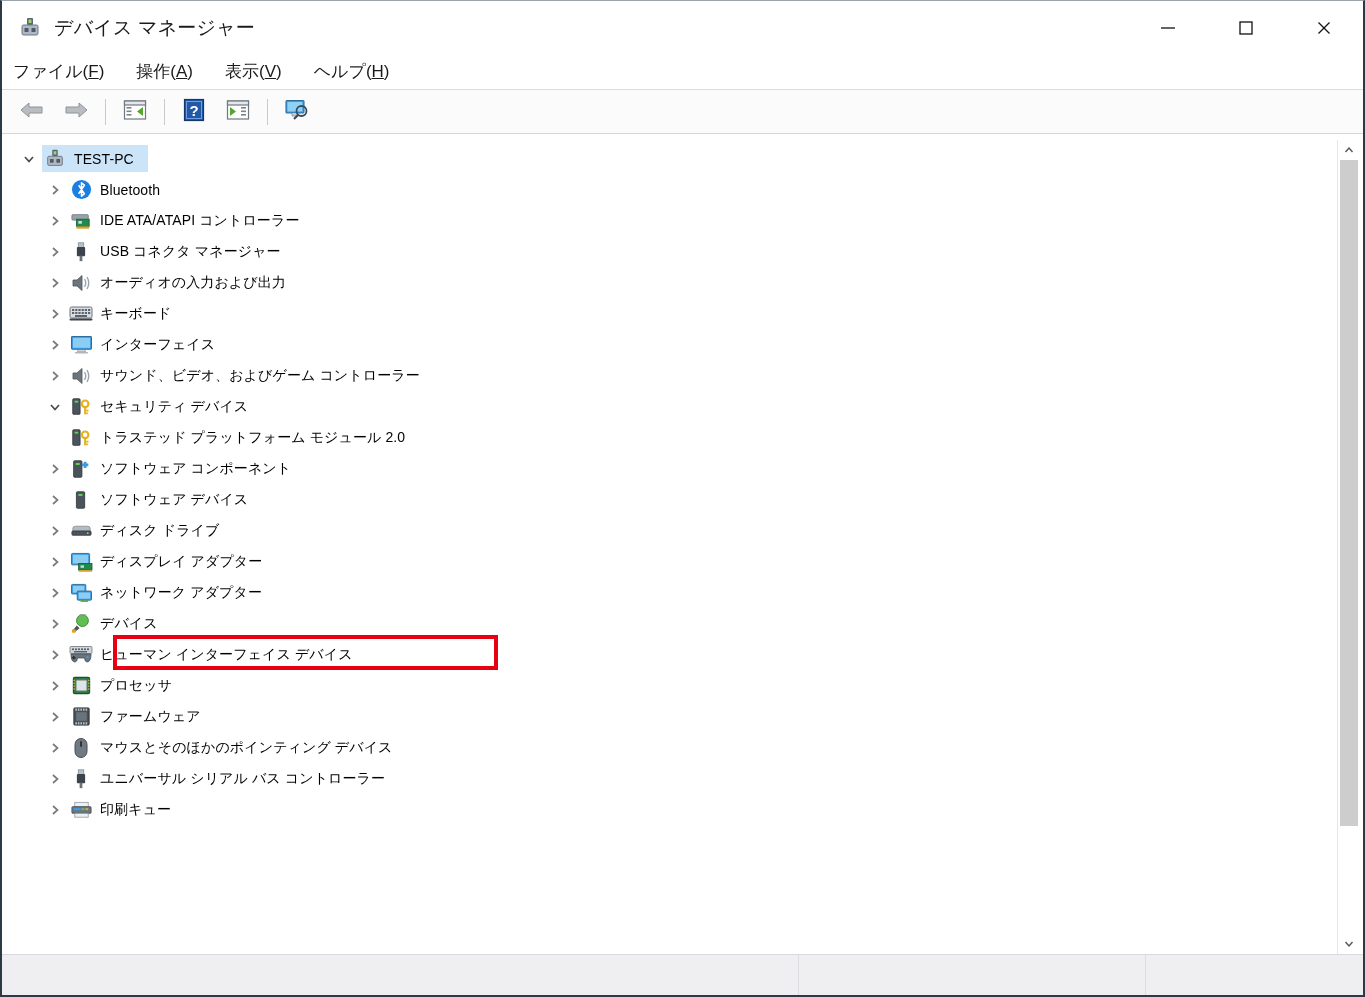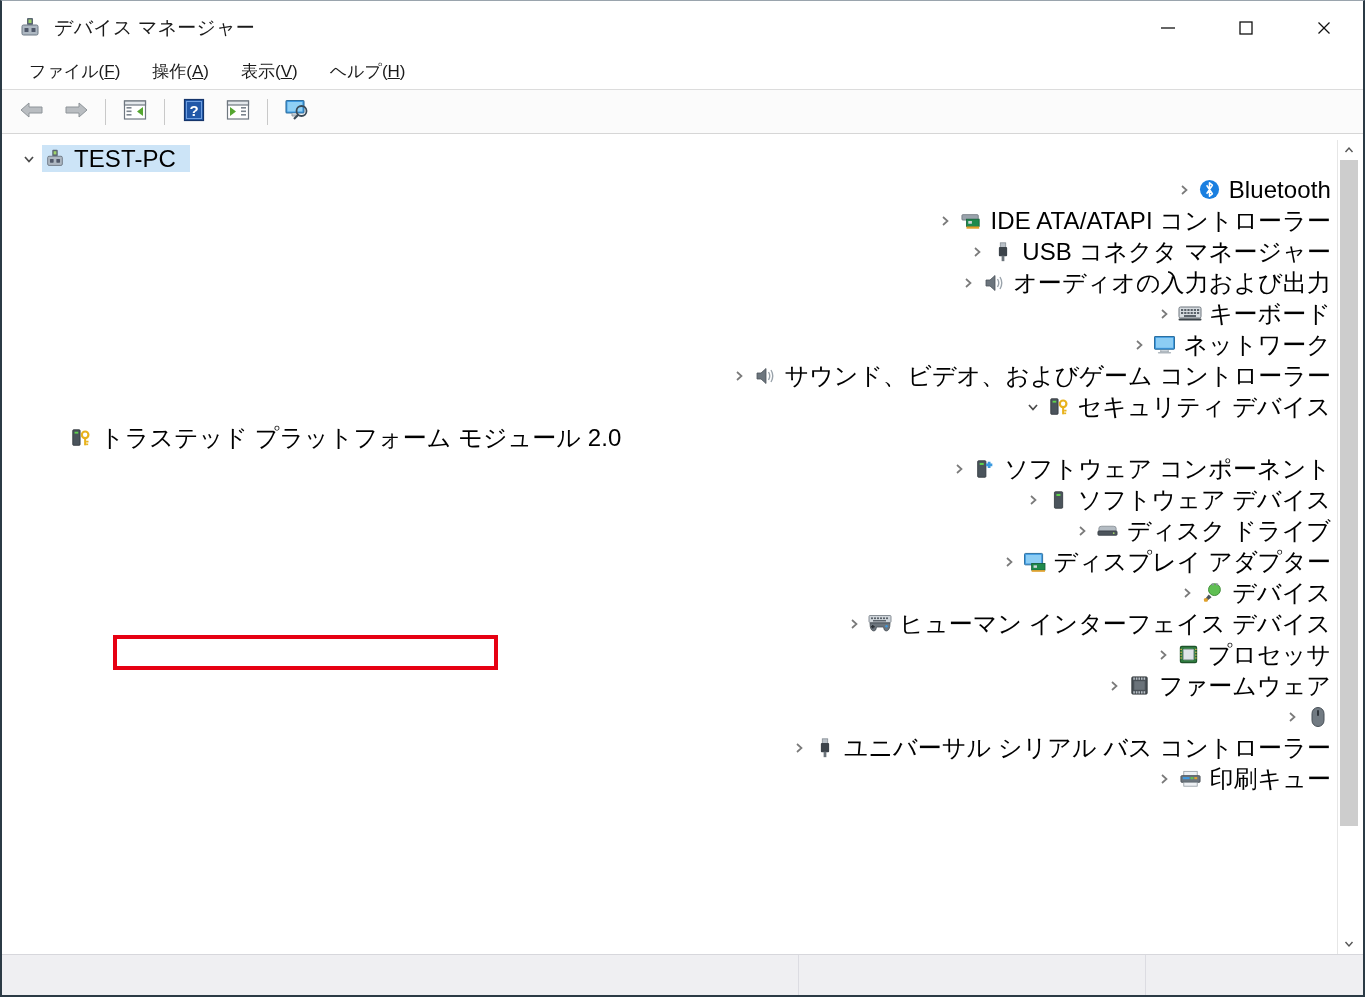--- a/index.html
+++ b/index.html
@@ -60,21 +60,21 @@
     cursor: default;
   }
   .win-btn svg { display: block; }
 
   
   .menubar {
     height: 35px;
     flex: 0 0 35px;
     display: flex;
     align-items: center;
-    padding-left: 16px;
+    padding-left: 0;
     background: #ffffff;
     border-bottom: 1px solid #dcdcdc;
   }
   .menu-item {
     font-size: 17px;
     color: #1a1a1a;
     padding: 3px 11px;
     margin-right: 10px;
     white-space: nowrap;
     cursor: default;
@@ -133,27 +133,27 @@
     display: flex; align-items: center; justify-content: center;
   }
   .row .ico {
     width: 26px; height: 22px;
     flex: 0 0 26px;
     display: flex; align-items: center; justify-content: center;
     margin-right: 6px;
     position: relative;
   }
   .row .lbl {
-    font-size: 24px;
+    font-size: 14px;
     color: #000000;
     letter-spacing: 0.1px;
     padding-right: 6px;
   }
   .row.level0 { padding-left: 6px; }
-  .row.level1 { padding-left: 32px; justify-content: flex-end; }
+  .row.level1 { padding-left: 32px; }
   .row.level2 { padding-left: 58px; }
   .row.selected .lbl-wrap {
     background: #cce4f7;
   }
   .lbl-wrap {
     display: flex; align-items: center;
     height: 27px;
     padding-right: 8px;
   }
 
@@ -453,21 +453,21 @@
             </svg>
         </div>
         <div class="ico">
           <svg width="23" height="19" viewBox="0 0 24 20">
             <rect x="1.5" y="1.5" width="21" height="13.5" rx="1" fill="#3f9ae2" stroke="#2b6f9e" stroke-width="1.1"></rect>
             <rect x="3" y="3" width="18" height="10.5" fill="#8ccdf4"></rect>
             <path d="M8 16 L8 18 L16 18 L16 16" fill="#c3cbd2" stroke="#8d969d" stroke-width="0.8"></path>
             <rect x="5" y="18" width="14" height="1.6" rx="0.8" fill="#aeb6bd"></rect>
           </svg>
         </div>
-        <div class="lbl">ネットワーク</div>
+        <div class="lbl">インターフェイス</div>
       </div>
 
       <div class="row level1">
         <div class="chev">
           <svg width="14" height="14" viewBox="0 0 14 14">
               <polyline points="5,3 9.5,7 5,11" fill="none" stroke="#7a7a7a" stroke-width="1.7"></polyline>
             </svg>
         </div>
         <div class="ico">
           <svg width="22" height="20" viewBox="0 0 22 20">
@@ -571,20 +571,37 @@
             <rect x="1.5" y="1.5" width="19" height="12" rx="1" fill="#3f9ae2" stroke="#2b6f9e" stroke-width="1"></rect>
             <rect x="3" y="3" width="16" height="9" fill="#8ccdf4"></rect>
             <rect x="9" y="12" width="14" height="7" fill="#1f8a4c" stroke="#15603a" stroke-width="0.9"></rect>
             <rect x="11" y="14" width="3.6" height="2.6" fill="#cfd6dc"></rect>
             <rect x="9" y="19" width="14" height="1.8" fill="#e0a12b"></rect>
           </svg>
         </div>
         <div class="lbl">ディスプレイ アダプター</div>
       </div>
 
+      <div class="row level1">
+        <div class="chev">
+          <svg width="14" height="14" viewBox="0 0 14 14">
+              <polyline points="5,3 9.5,7 5,11" fill="none" stroke="#7a7a7a" stroke-width="1.7"></polyline>
+            </svg>
+        </div>
+        <div class="ico">
+          <svg width="23" height="20" viewBox="0 0 24 21">
+            <rect x="1.5" y="1.5" width="15" height="10" rx="1" fill="#3f9ae2" stroke="#2b6f9e" stroke-width="1"></rect>
+            <rect x="3" y="3" width="12" height="7" fill="#8ccdf4"></rect>
+            <rect x="7.5" y="8.5" width="15" height="9.5" rx="1" fill="#3f9ae2" stroke="#2b6f9e" stroke-width="1"></rect>
+            <rect x="9" y="10" width="12" height="6.5" fill="#8ccdf4"></rect>
+            <rect x="11" y="18.2" width="8" height="1.6" fill="#55a630"></rect>
+          </svg>
+        </div>
+        <div class="lbl">ネットワーク アダプター</div>
+      </div>
 
       <div class="row level1">
         <div class="chev">
           <svg width="14" height="14" viewBox="0 0 14 14">
               <polyline points="5,3 9.5,7 5,11" fill="none" stroke="#7a7a7a" stroke-width="1.7"></polyline>
             </svg>
         </div>
         <div class="ico">
           <svg width="23" height="21" viewBox="0 0 24 22">
             <circle cx="13" cy="8" r="6.2" fill="#5fbf52" stroke="#3c8a33" stroke-width="1"></circle>
@@ -681,20 +698,21 @@
           <svg width="14" height="14" viewBox="0 0 14 14">
               <polyline points="5,3 9.5,7 5,11" fill="none" stroke="#7a7a7a" stroke-width="1.7"></polyline>
             </svg>
         </div>
         <div class="ico">
           <svg width="16" height="22" viewBox="0 0 16 22">
             <rect x="2" y="1.5" width="12" height="19" rx="6" fill="#717a82" stroke="#474f56" stroke-width="1"></rect>
             <rect x="7" y="4" width="2" height="6" rx="1" fill="#2f353b"></rect>
           </svg>
         </div>
+        <div class="lbl">マウスとそのほかのポインティング デバイス</div>
       </div>
 
 
 
       <div class="row level1">
         <div class="chev">
           <svg width="14" height="14" viewBox="0 0 14 14">
               <polyline points="5,3 9.5,7 5,11" fill="none" stroke="#7a7a7a" stroke-width="1.7"></polyline>
             </svg>
         </div>

